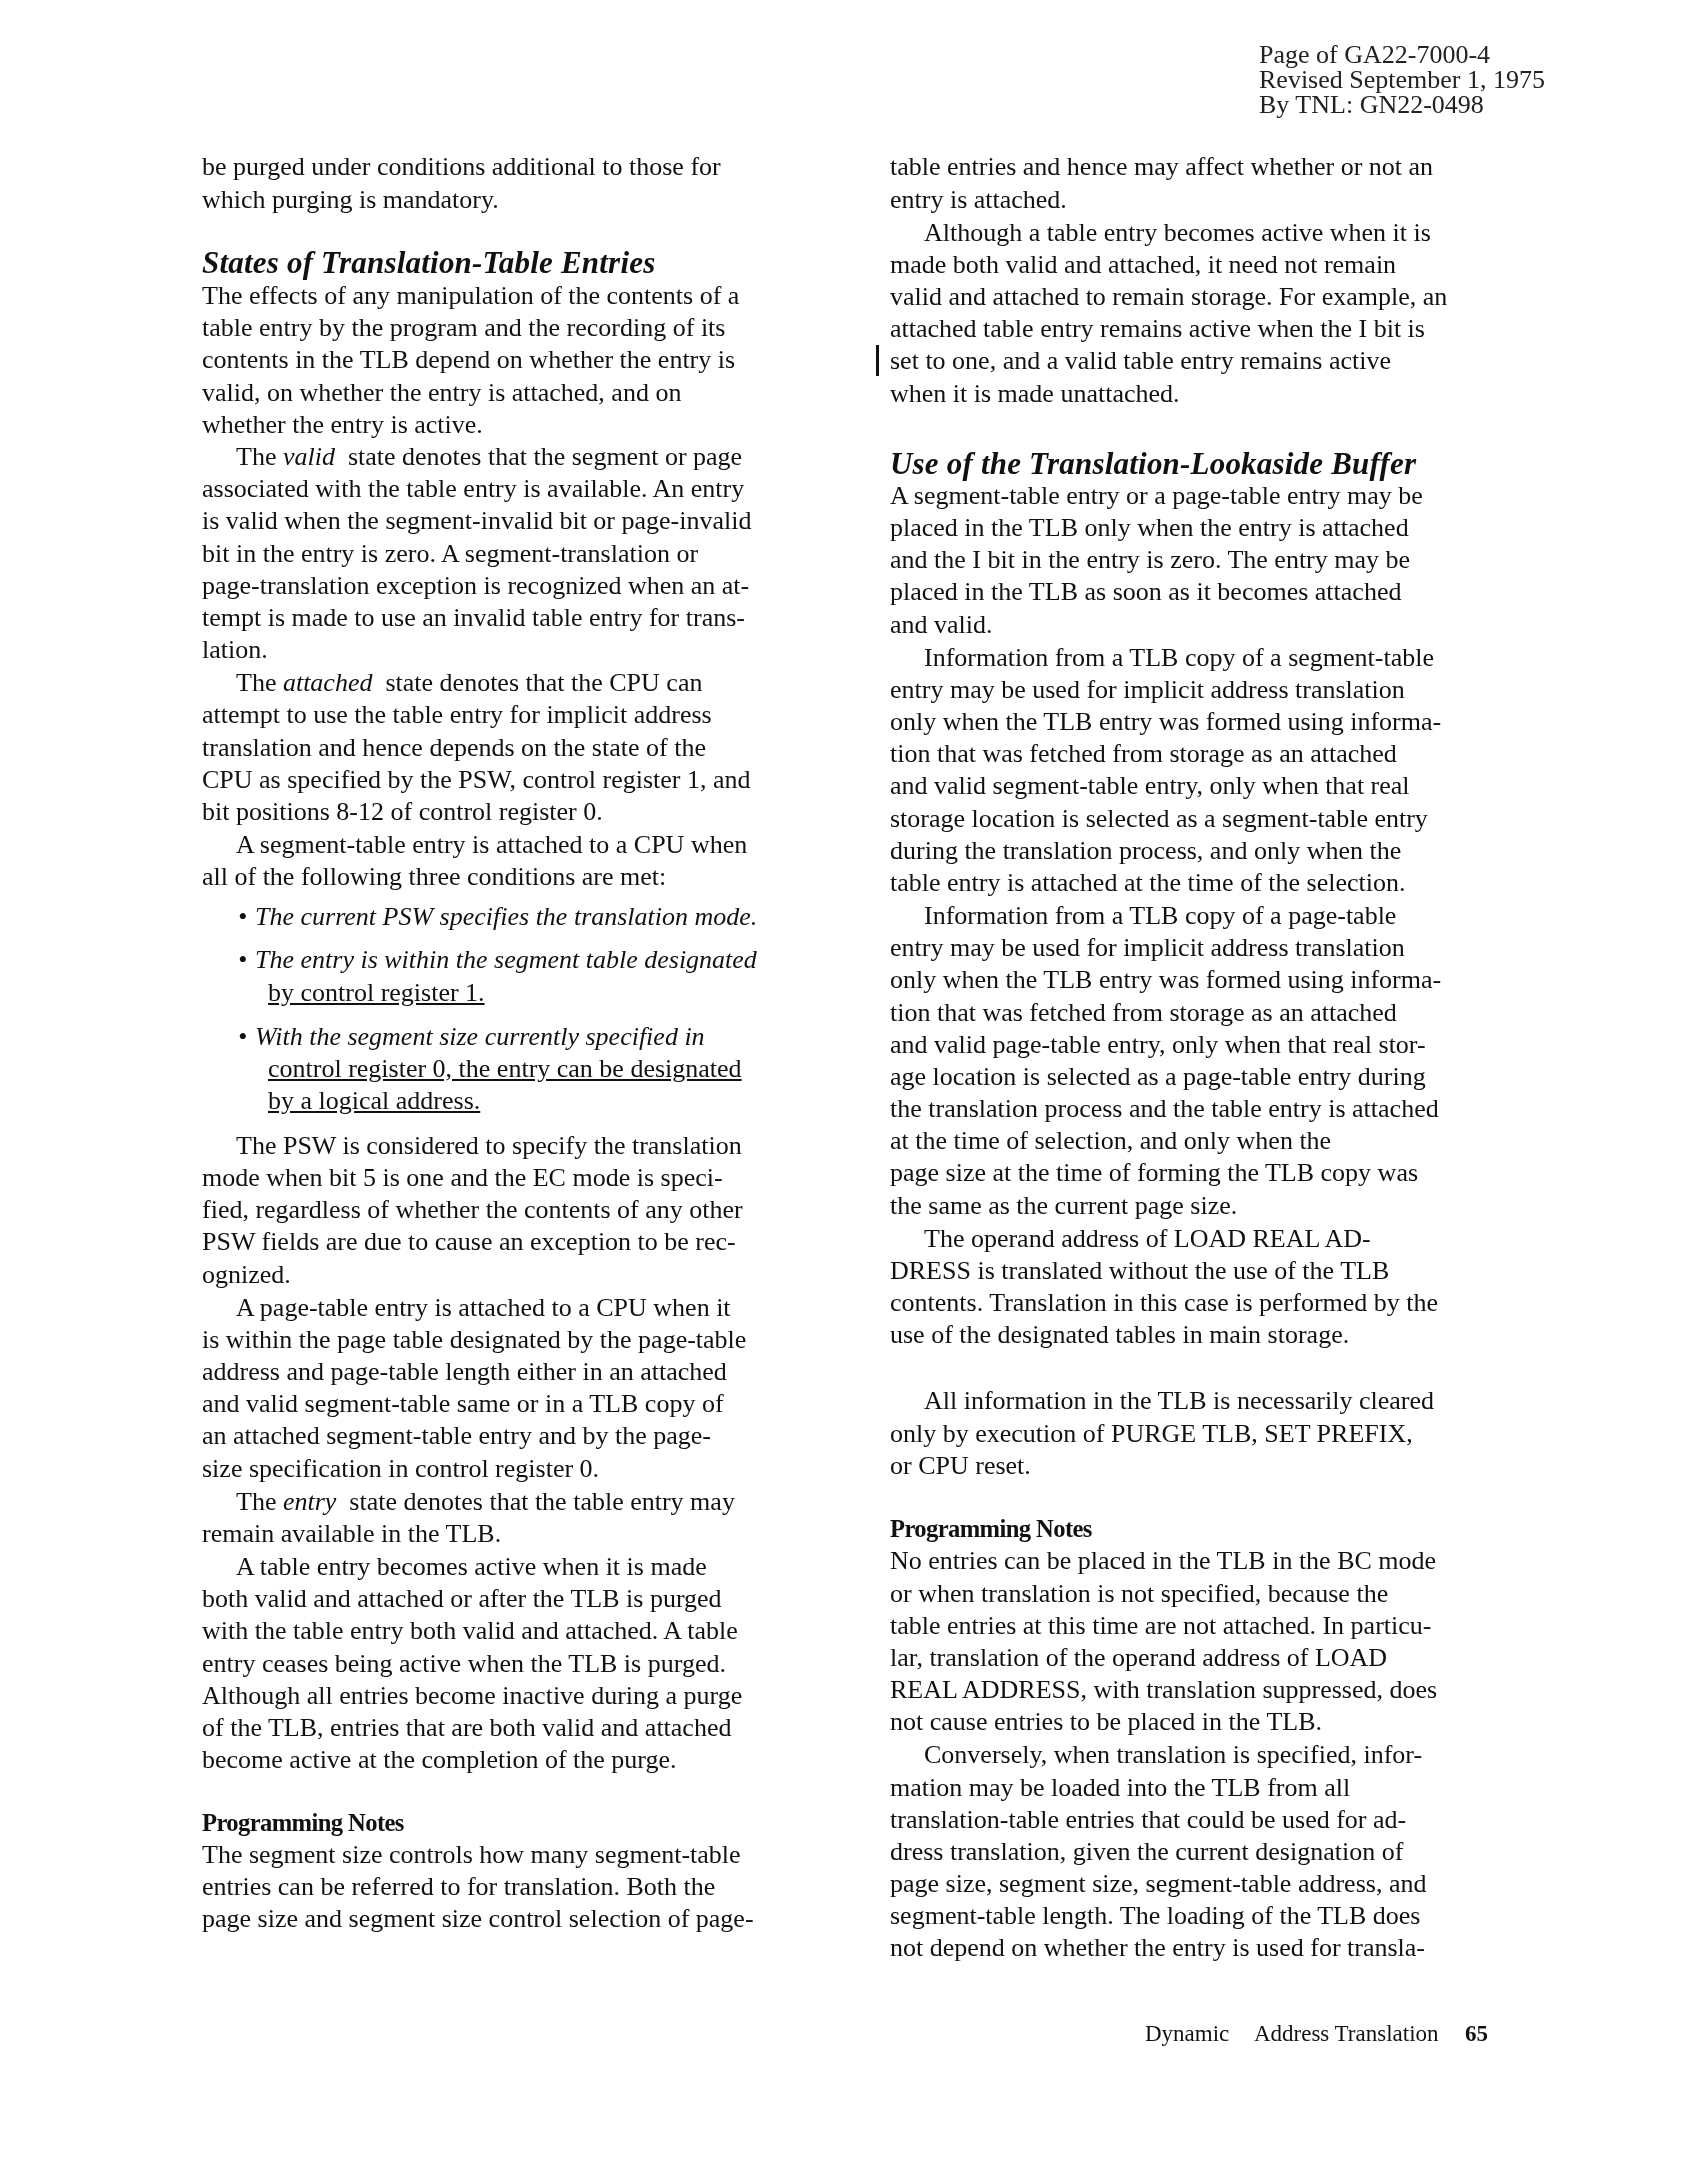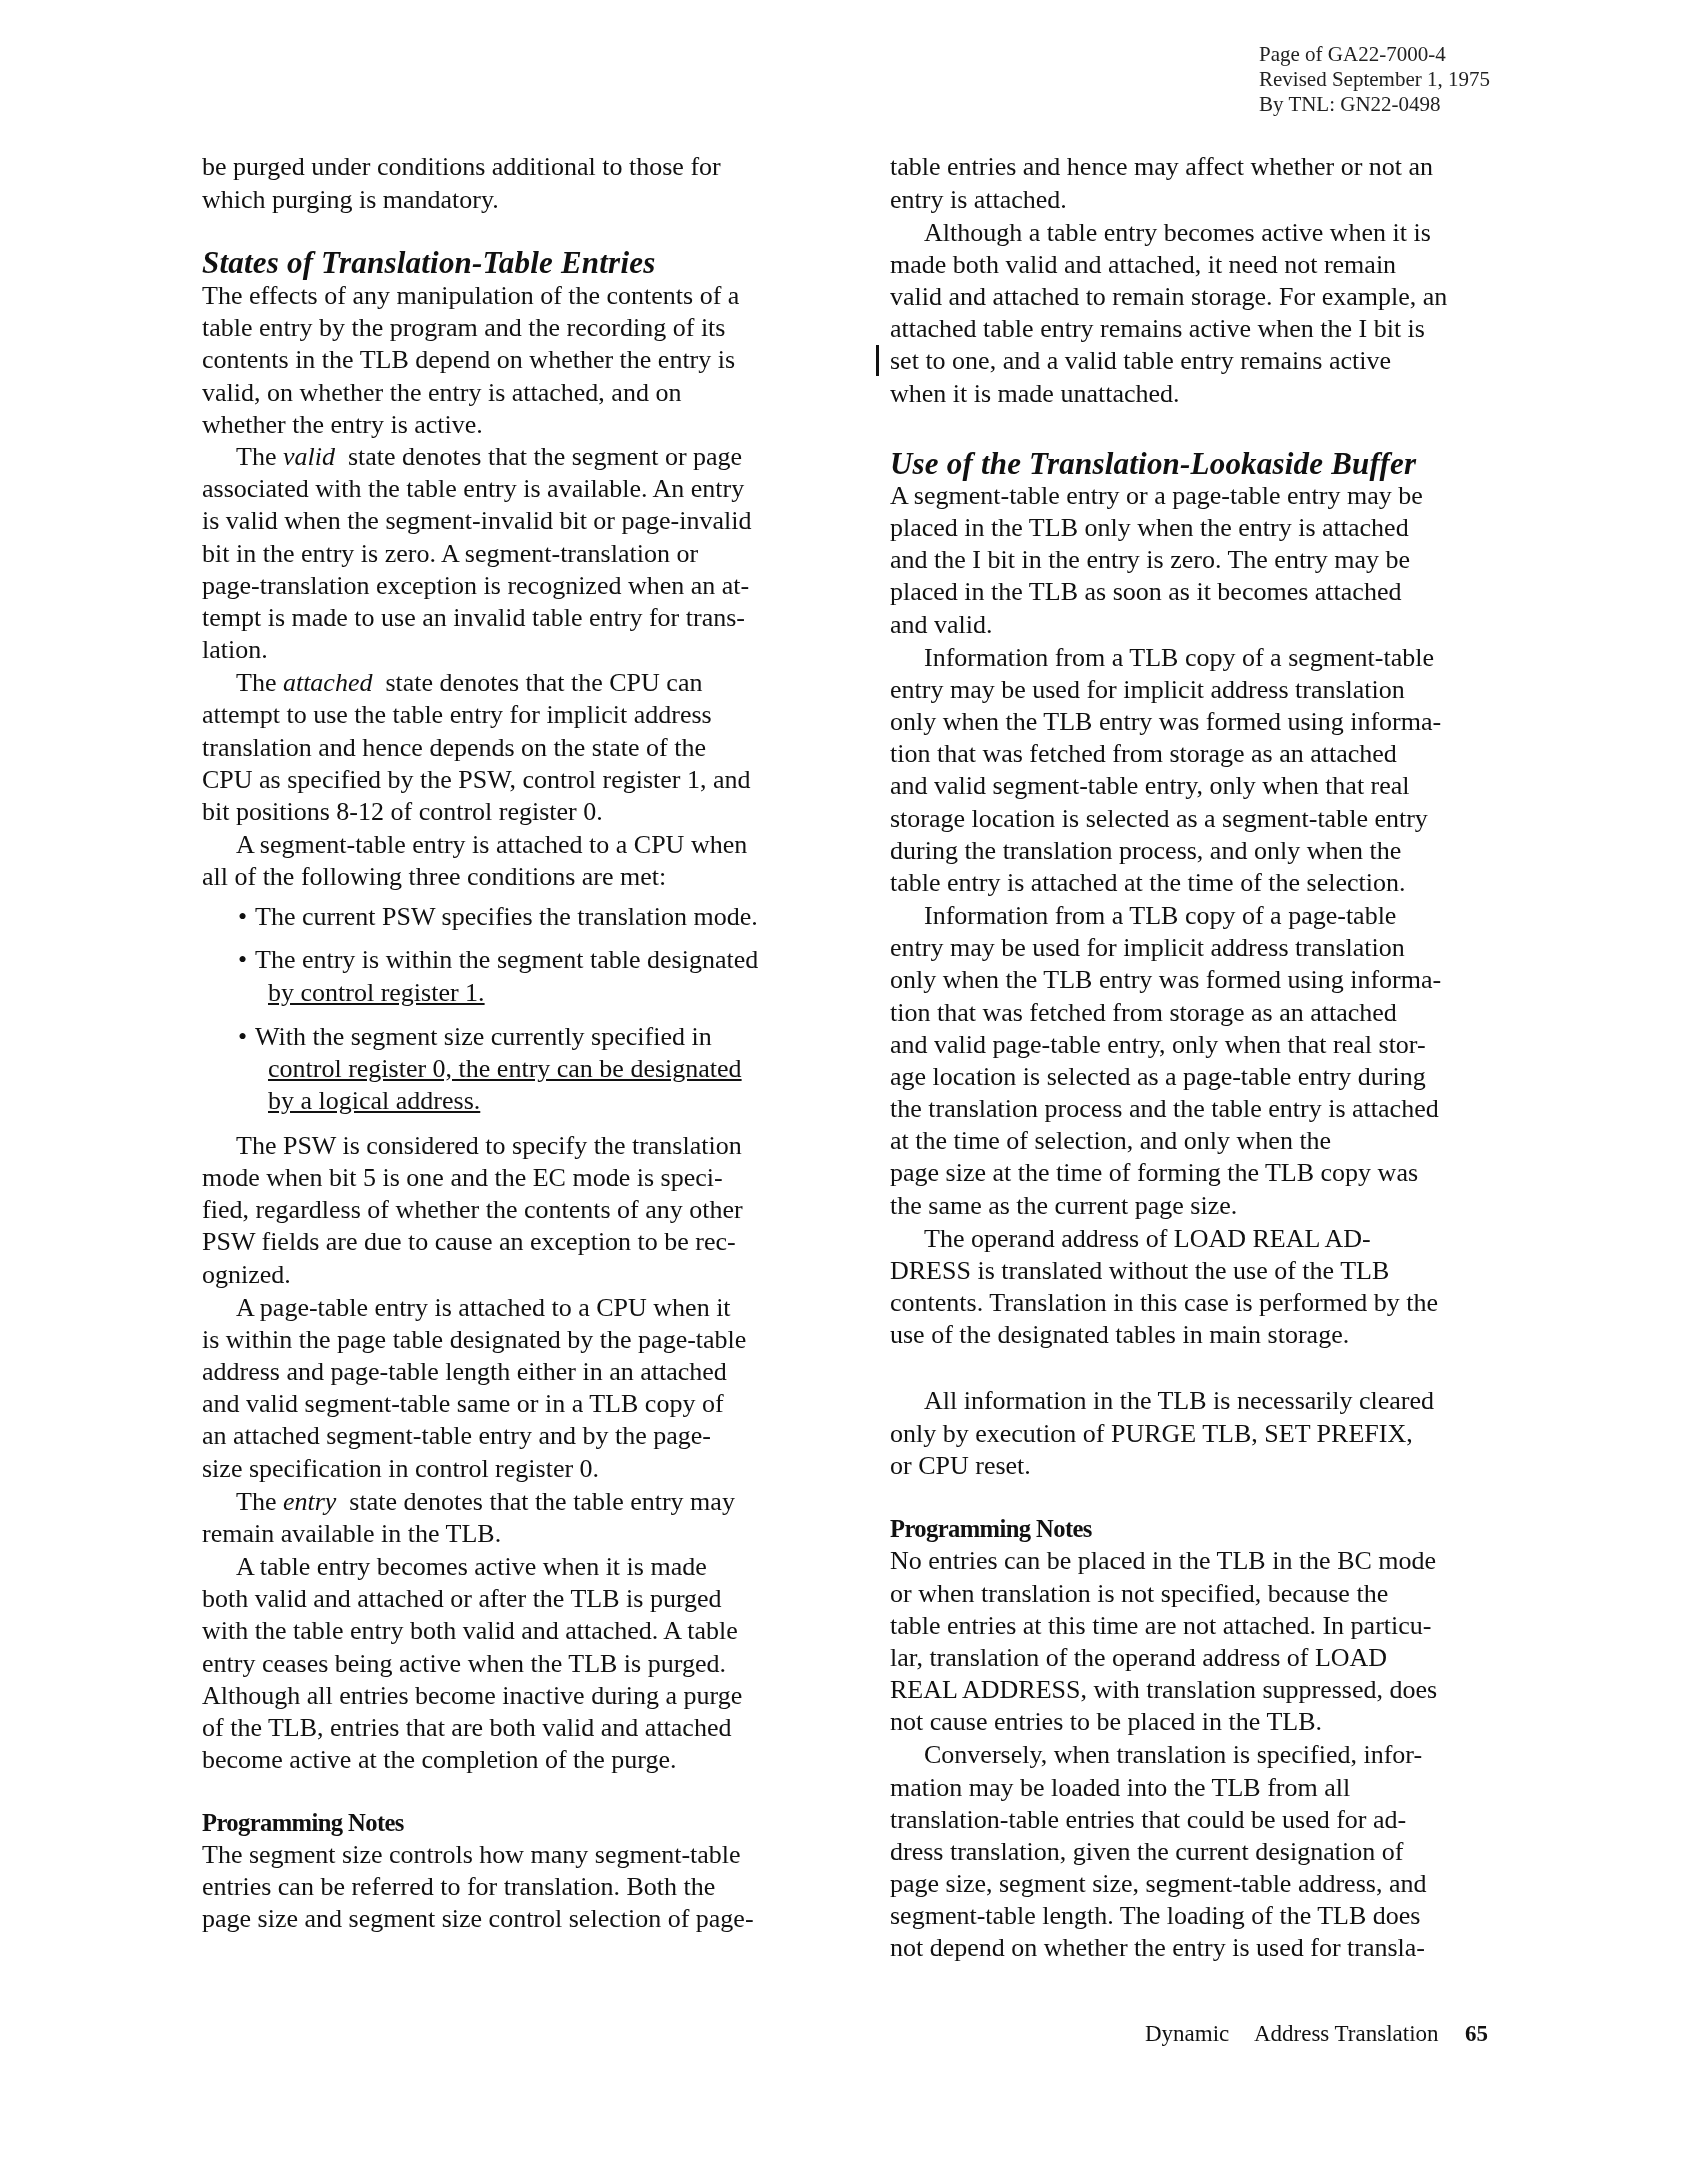--- a/index.html
+++ b/index.html
@@ -1,25 +1,25 @@
 <!DOCTYPE html>
 <html style="font-size:15px"><head>
 <meta charset="utf-8">
 <style>
   html, body { margin: 0; padding: 0; background: #ffffff; }
   body { width: 1686px; height: 2182px; position: relative; overflow: hidden;
          font-family: "Liberation Serif", "DejaVu Serif", serif; color: #111; }
-  .header { position: absolute; left: 1259px; top: 42px; font-size: 21px; line-height: 25px; color: #222; }
+  .header { position: absolute; left: 1259px; top: 42px; font-size: 26px; line-height: 25px; color: #222; }
   .header div { white-space: nowrap; }
   .col { position: absolute; top: 0; }
   .col-left { left: 202px; width: 625px; }
   .col-right { left: 890px; width: 644px; }
   .line { position: absolute; left: 0; white-space: nowrap; font-size: 26px; line-height: 32px; }
   .indent { padding-left: 34px; }
-  .bullet-line { padding-left: 36px; }
+  .bullet-line { padding-left: 36px; font-style: italic; }
   .bullet-cont { padding-left: 66px; text-decoration: underline; }
   .h2 { position: absolute; left: 0; white-space: nowrap; font-size: 31px; font-weight: bold; font-style: italic; line-height: 38px; letter-spacing: 0.2px; }
   .h3 { position: absolute; left: 0; white-space: nowrap; font-size: 24.6px; font-weight: bold; line-height: 32px; letter-spacing: -0.6px; }
   .change-bar { position: absolute; left: 876px; top: 345px; width: 2.8px; height: 31px; background: #111; }
   .footer { position: absolute; left: 1145px; top: 2021px; font-size: 23px; white-space: nowrap; color: #111; }
   .footer span { display: inline-block; }
   .footer .f1 { margin-right: 24.6px; }
   .footer .f3 { margin-left: 26.5px; font-weight: bold; }
 </style>
 </head>

